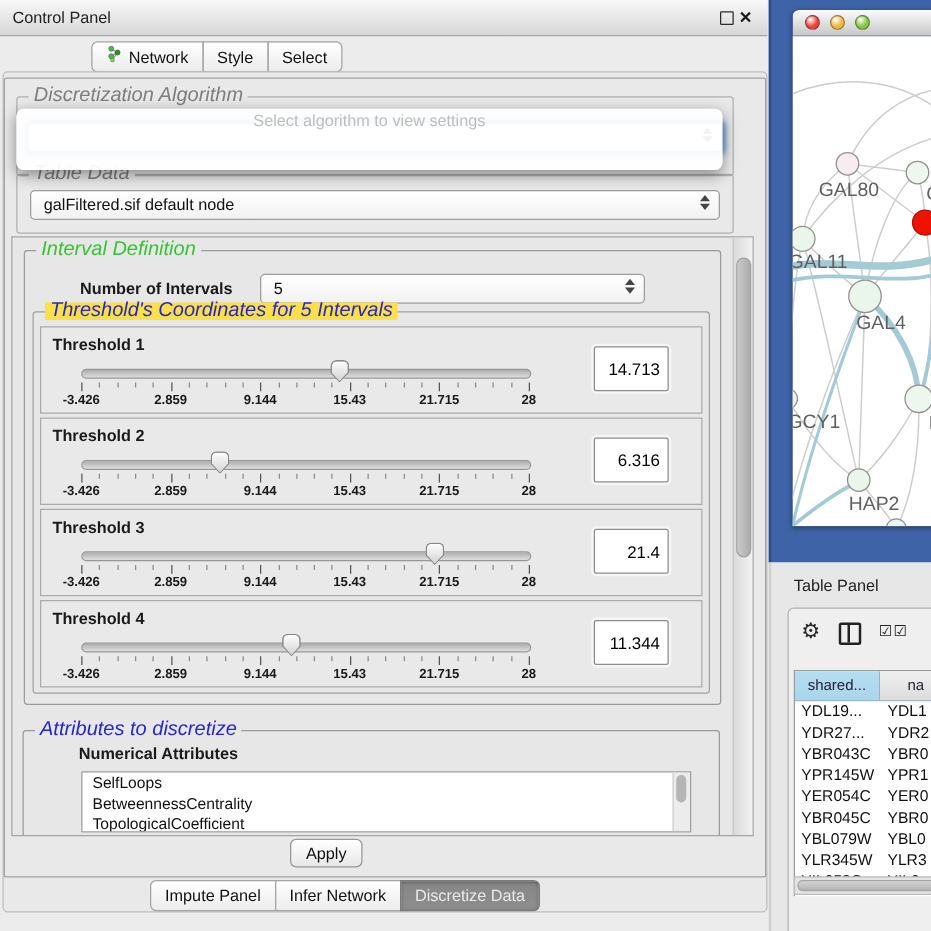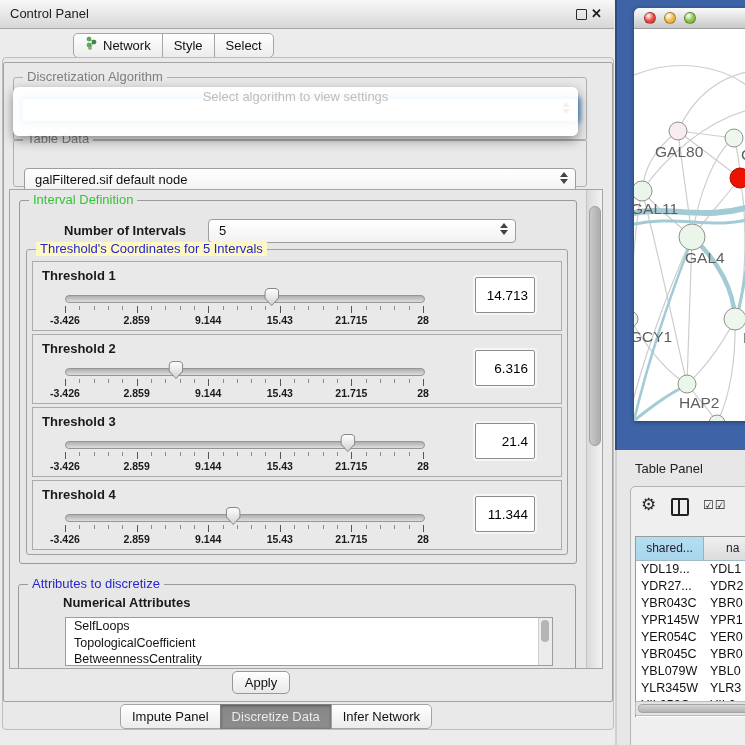--- a/index.html
+++ b/index.html
@@ -19,21 +19,21 @@
     font-size:13px;color:#111;white-space:nowrap;cursor:default;}
   .seg:first-child{border-radius:5px 0 0 5px;margin-left:0;}
   .seg:last-child{border-radius:0 5px 5px 0;}
   .seg.sel{background:linear-gradient(#878787,var(--selected-tab));color:#e9e9e9;border-color:#7c7c7c;
     box-shadow:inset 0 1px 3px rgba(0,0,0,.35);}
   
   .outerpane{position:absolute;left:2px;top:57px;width:610px;height:671px;border:1px solid #bdbdbd;border-radius:4px;background:#e9e9e9;}
   .content{position:absolute;left:3px;top:62px;width:608px;height:638px;border:1px solid #a2a2a2;border-radius:2px;background:#e9e9e9;}
   
   .group{position:absolute;border:1px solid #b0b0b0;border-radius:3px;}
-  .gtitle{position:absolute;top:-8px;left:9px;background:#e9e9e9;padding:0 4px;font-size:13px;line-height:14px;}
+  .gtitle{position:absolute;top:-8px;left:9px;background:#e9e9e9;padding:0 4px;font-size:16px;line-height:14px;font-style:italic;}
   .gtitle.gray{color:#7e7e7e;}
   .gtitle.green{color:var(--title-green);}
   .gtitle.blue{color:var(--title-blue);}
   
   .combo{position:absolute;background:linear-gradient(#ffffff,#f2f2f2);border:1px solid #9e9e9e;border-radius:4px;
     line-height:21px;padding-left:10px;font-size:13px;color:#111;}
   .combo .stepper{position:absolute;right:7px;top:3px;width:8px;}
   .stepper b{display:block;width:0;height:0;border-left:4px solid transparent;border-right:4px solid transparent;}
   .stepper b.up{border-bottom:5px solid #444;margin-bottom:2px;}
   .stepper b.dn{border-top:5px solid #444;}
@@ -145,21 +145,21 @@
         <div class="combo focus" style="left:8px;top:20px;width:544px;height:22px;">
           <span class="stepper">
               <b class="up"></b>
               <b class="dn"></b>
             </span>
         </div>
       </div>
 
       <div class="group" style="left:9px;top:76px;width:572px;height:46px;">
         <span class="gtitle gray">Table Data</span>
-        <div class="combo" style="left:10px;top:28px;width:540px;height:22px;">
+        <div class="combo" style="left:10px;top:12px;width:540px;height:22px;">
           <span>galFiltered.sif default node</span>
           <span class="stepper">
               <b class="up"></b>
               <b class="dn"></b>
             </span>
         </div>
       </div>
 
       <div class="scrollpane">
 
@@ -168,21 +168,21 @@
           <span class="noi-label">Number of Intervals</span>
           <div class="combo" style="left:188px;top:18px;width:296px;height:22px;">
             <span>5</span>
             <span class="stepper">
                 <b class="up"></b>
                 <b class="dn"></b>
               </span>
           </div>
 
           <div class="group" style="left:6px;top:48px;width:540px;height:304px;border-color:#a0a0a0;">
-            <span class="gtitle blue" style="background:#fef9c3;">Threshold's Coordinates for 5 Intervals</span>
+            <span class="gtitle blue" style="background:#fde047;">Threshold's Coordinates for 5 Intervals</span>
             <div id="thresholds" style="position:absolute;left:0;top:8px;width:100%;">
                 <div class="thr-panel">
                   <div class="thr-label">Threshold 1</div>
                   <div class="slider">
                     <div class="track"></div>
                     <div class="ticks">
                       <span class="tick major" style="left: 0%;"></span>
                       <span class="tick" style="left: 4%;"></span>
                       <span class="tick" style="left: 8%;"></span>
                       <span class="tick" style="left: 12%;"></span>
@@ -366,42 +366,42 @@
         </div>
 
         <div class="group" style="left:8px;top:394px;width:556px;height:90px;border-color:#9a9a9a;">
           <span class="gtitle blue" style="background:#e7e7e7;">Attributes to discretize</span>
           <span class="attr-label">Numerical Attributes</span>
           <div class="attr-list" id="attrList">
             <div class="list-vscroll">
               <div class="list-vthumb"></div>
             </div>
           <div class="attr-item">SelfLoops</div>
+              <div class="attr-item">BetweennessCentrality</div>
               <div class="attr-item">TopologicalCoefficient</div>
-              <div class="attr-item">BetweennessCentrality</div>
             </div>
         </div>
 
         <div class="vscroll">
           <div class="vthumb"></div>
         </div>
       </div>
 
       <button class="apply">Apply</button>
     </div>
 
     <div class="segbar" id="bottomTabs" style="left:120px;top:704px;z-index:10;">
         <div class="seg">
           <span>Impute Panel</span>
         </div>
+        <div class="seg">
+          <span>Infer Network</span>
+        </div>
         <div class="seg sel">
           <span>Discretize Data</span>
-        </div>
-        <div class="seg">
-          <span>Infer Network</span>
         </div>
       </div>
 
     <div class="popup">
       <div class="ph">Select algorithm to view settings</div>
     </div>
   </div>
 
   <div class="net-frame">
     <div class="net-window">

